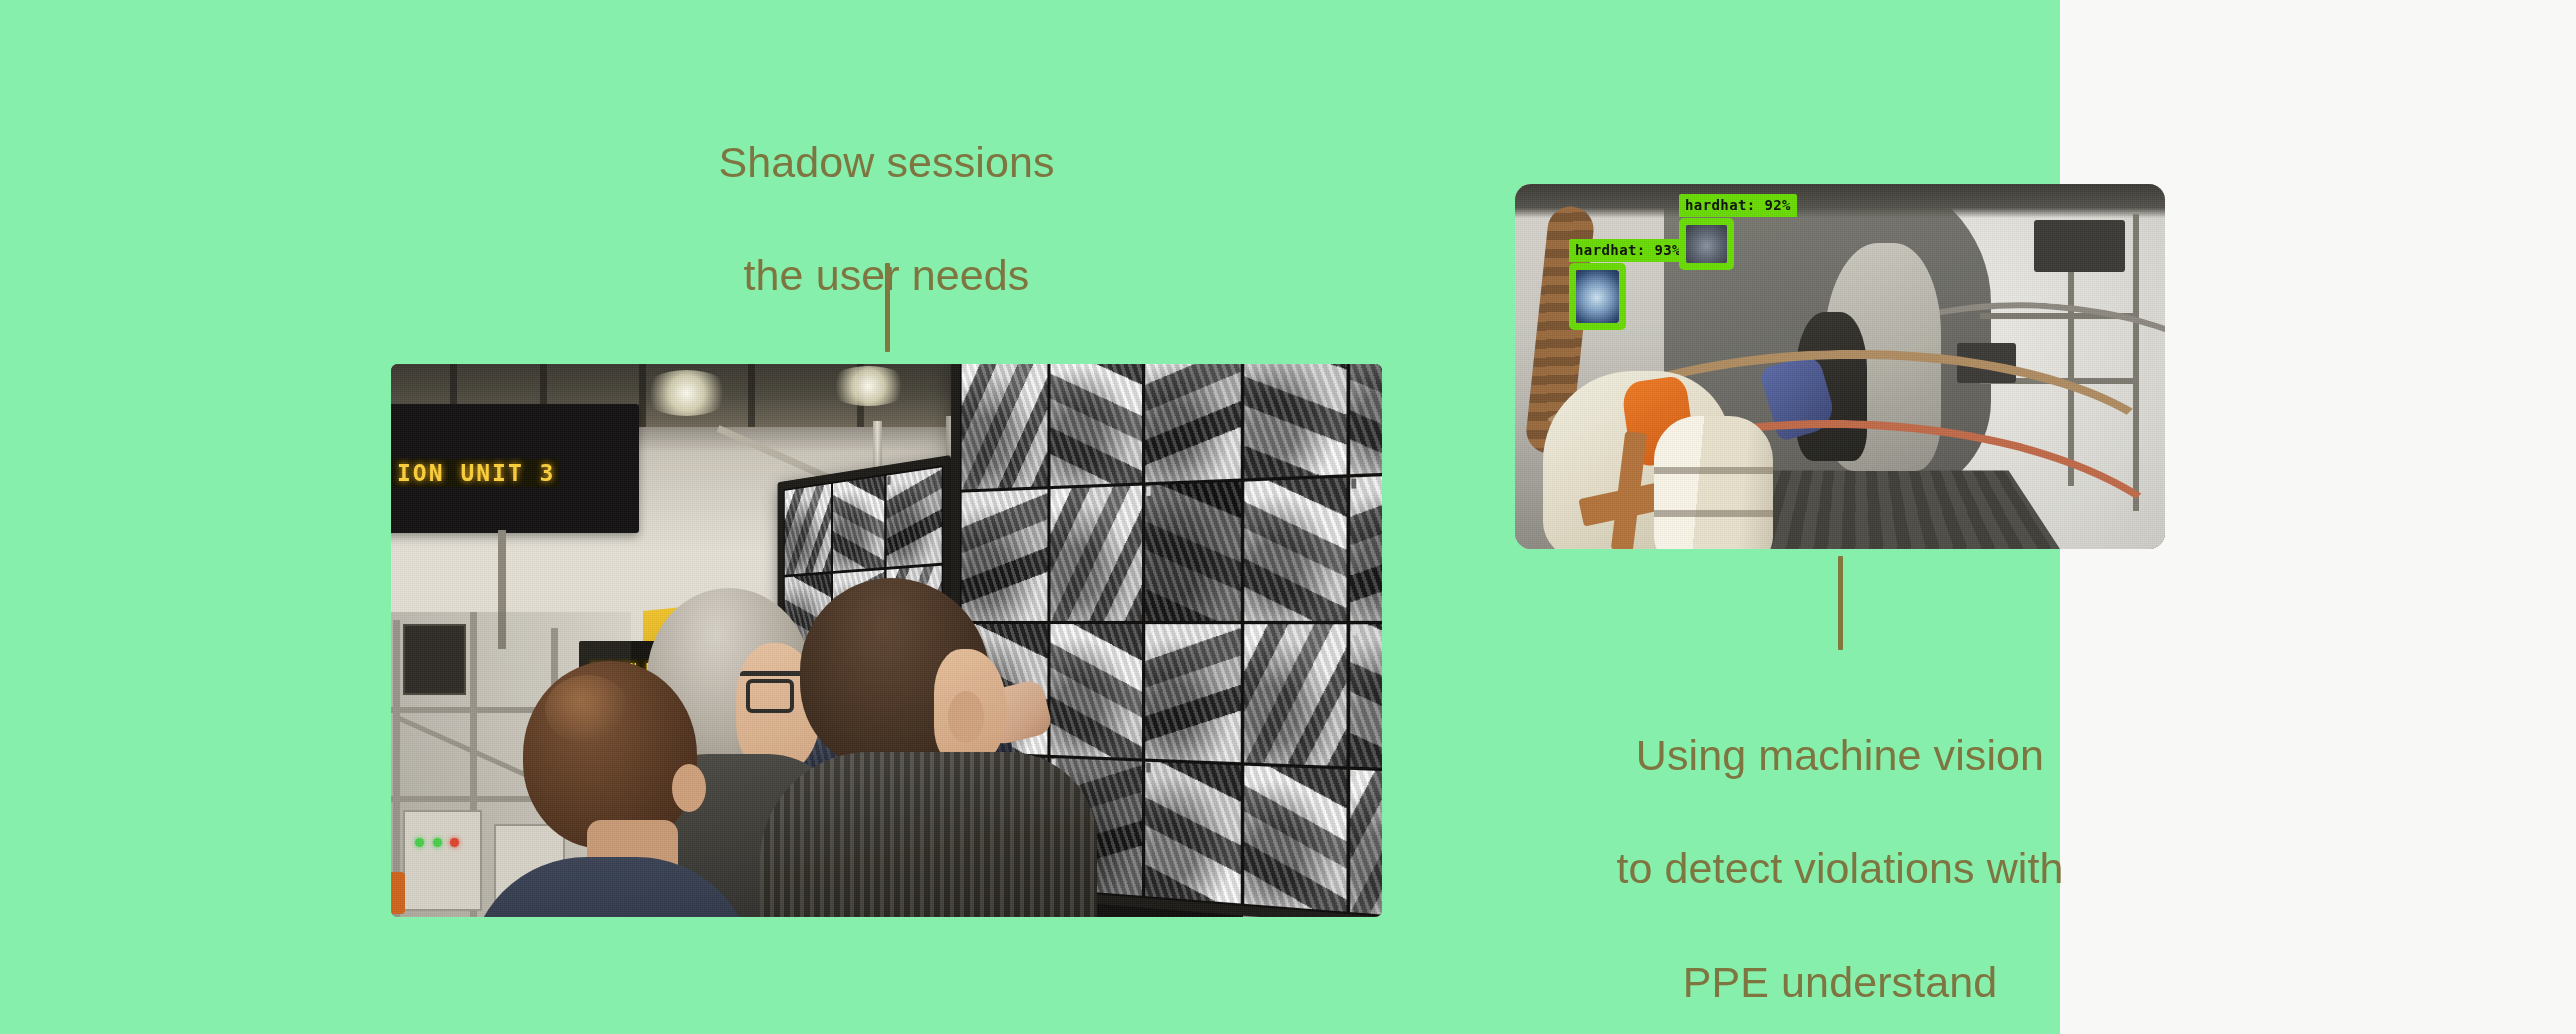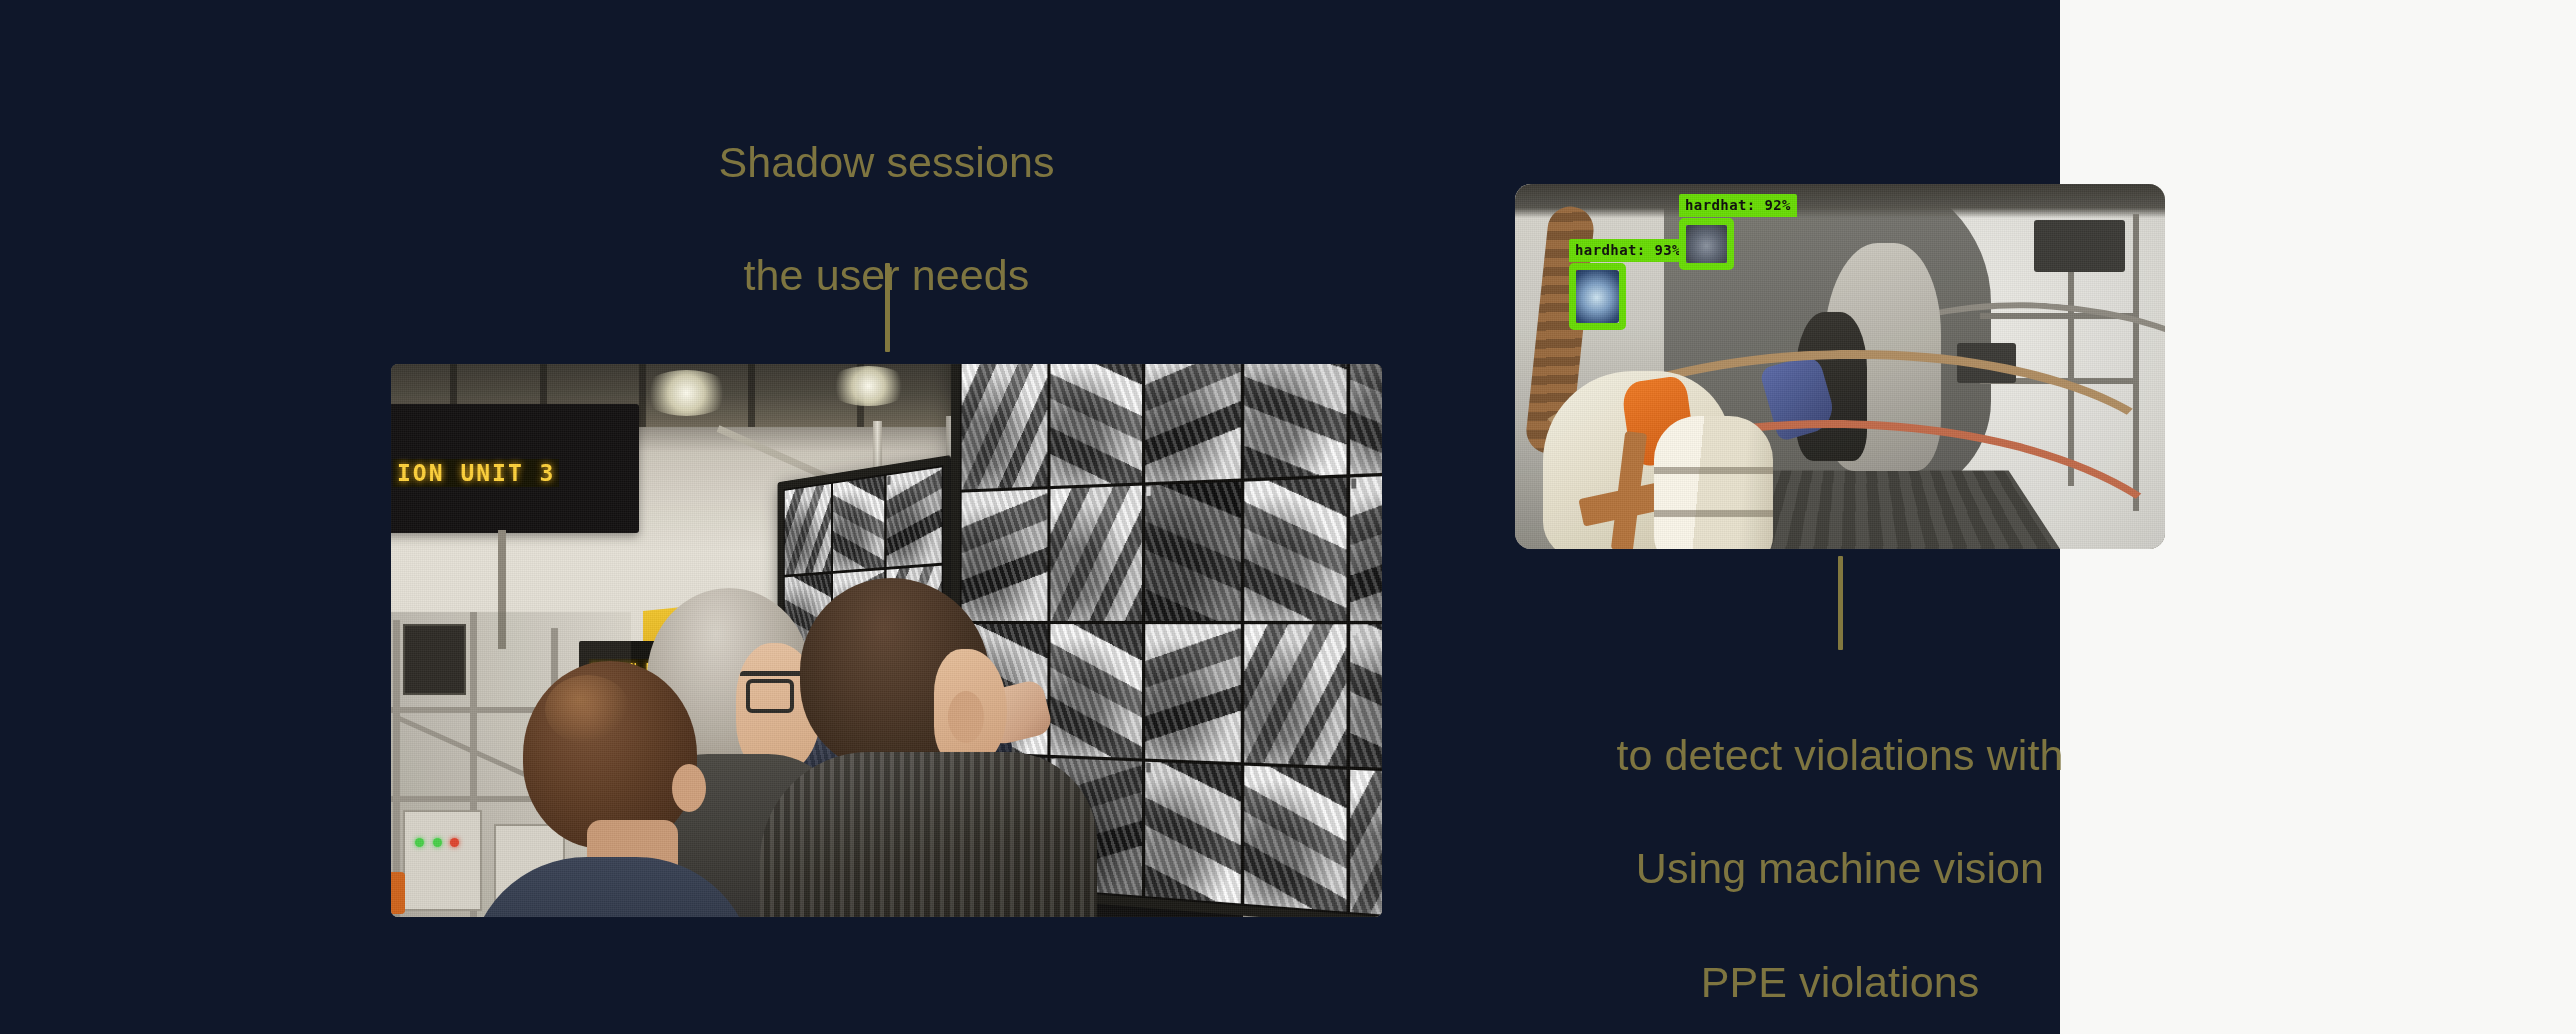--- a/index.html
+++ b/index.html
@@ -10,21 +10,21 @@
     height: 1034px;
     background: #f8f8f6;
     font-family: "Liberation Sans", sans-serif;
     overflow: hidden;
   }
 
   .board {
     position: relative;
     width: 2060px;
     height: 1034px;
-    background: #0f172a;
+    background: #86efac;
   }
 
   
   .caption {
     position: absolute;
     text-align: center;
     color: #7e7540;
     font-size: 43px;
     line-height: 1.32;
     font-weight: 400;
@@ -748,19 +748,19 @@
         <div class="hardhat-fill dim"></div>
       </div>
     </div>
 
     <div class="grain"></div>
   </div>
 
   <div class="stem" style="left:1838px; top:556px; height:94px;"></div>
 
   <div class="caption" id="caption-right" style="left:1515px; top:670px; width:650px;">
+    <span class="caption-line">Using machine vision</span>
     <span class="caption-line">to detect violations with</span>
-    <span class="caption-line">Using machine vision</span>
-    <span class="caption-line">PPE violations</span>
+    <span class="caption-line">PPE understand</span>
   </div>
 
 </div>
 
 
 </body></html>

